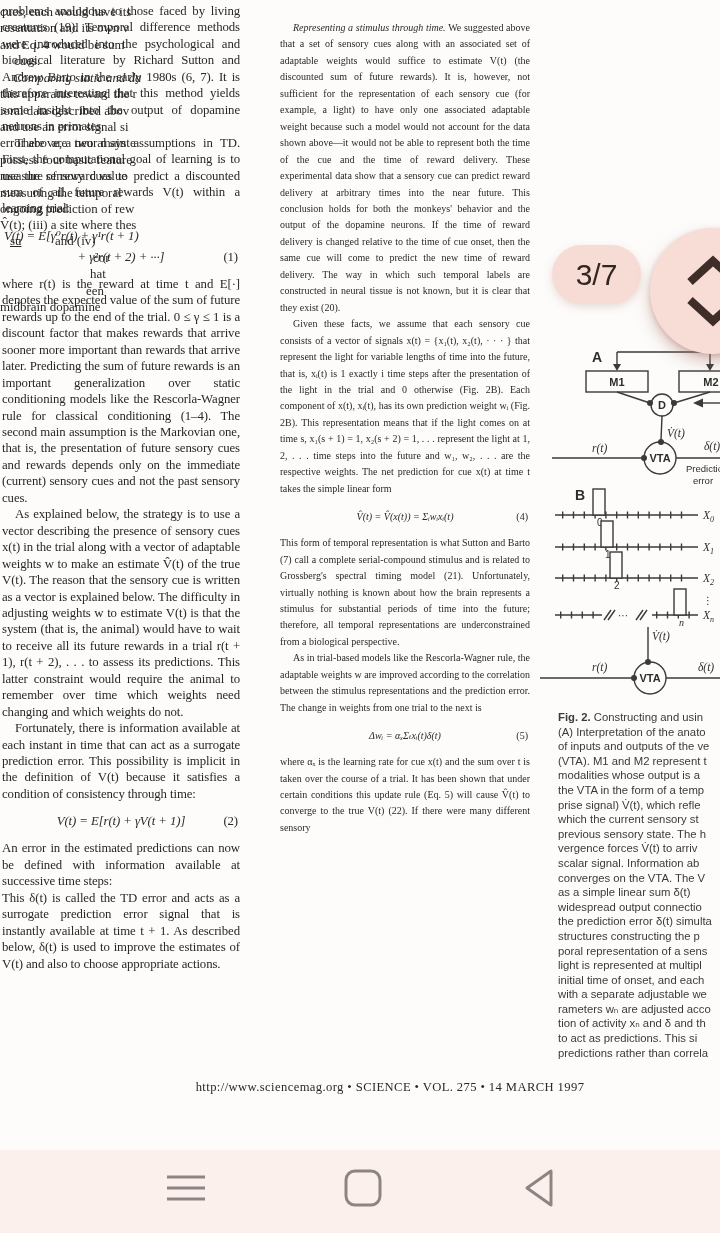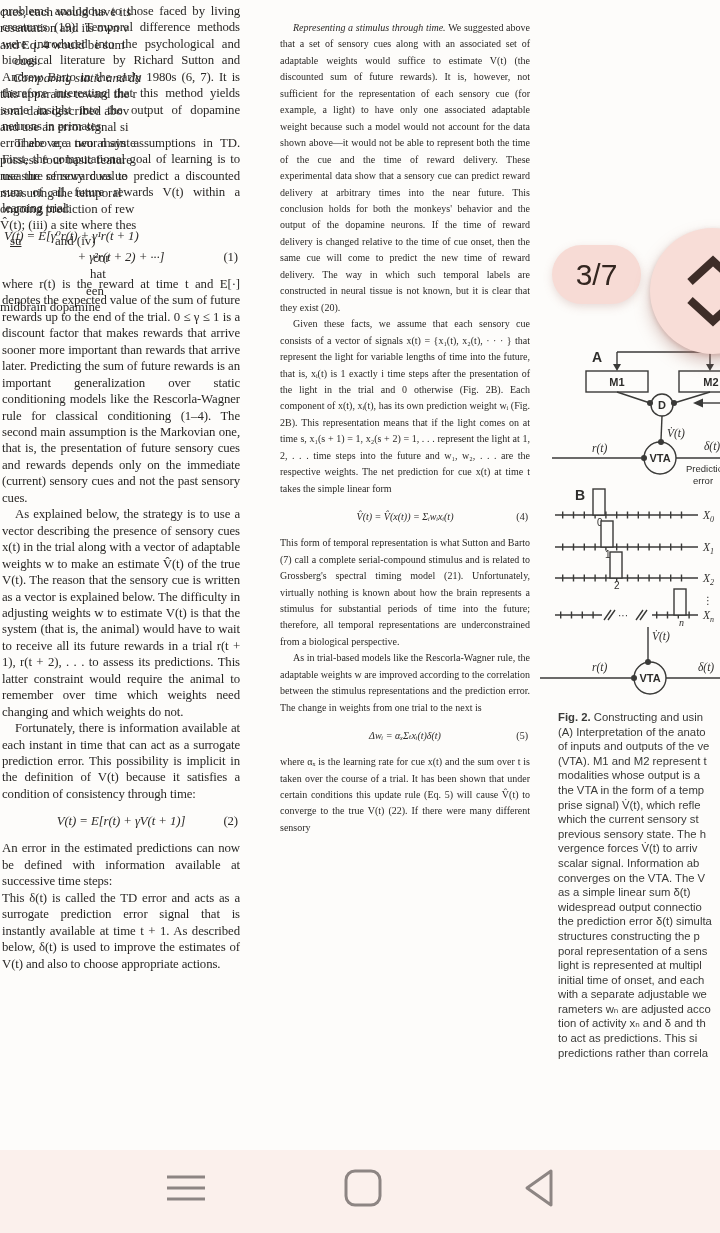--- a/index.html
+++ b/index.html
@@ -197,20 +197,21 @@
         <div class="capline">poral representation of a sens</div>
         <div class="capline">light is represented at multipl</div>
         <div class="capline">initial time of onset, and each</div>
         <div class="capline">with a separate adjustable we</div>
         <div class="capline">rameters wₙ are adjusted acco</div>
         <div class="capline">tion of activity xₙ and δ and th</div>
         <div class="capline">to act as predictions. This si</div>
         <div class="capline">predictions rather than correla</div>
       </div>
 
+    <div class="footer">http://www.sciencemag.org • SCIENCE • VOL. 275 • 14 MARCH 1997</div>
   </div>
 
   <div class="pill">3/7</div>
 
   <button class="pager" aria-label="scroll pages">
     <svg width="62" height="78" viewBox="0 0 62 78">
       <polyline points="8,30 31,9 54,30" fill="none" stroke="#3e2d28" stroke-width="8"></polyline>
       <polyline points="8,48 31,69 54,48" fill="none" stroke="#3e2d28" stroke-width="8"></polyline>
     </svg>
   </button>

